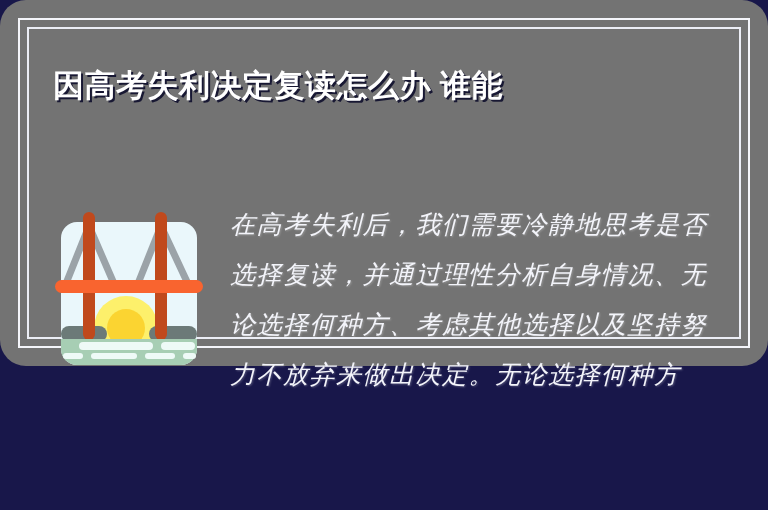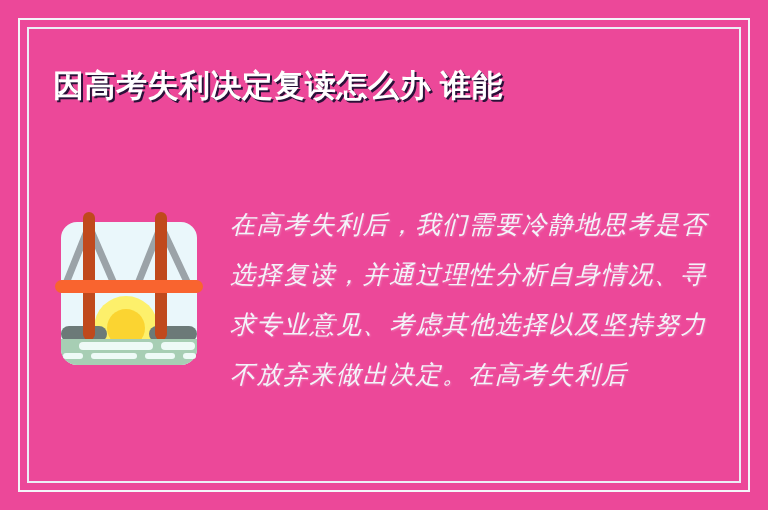--- a/index.html
+++ b/index.html
@@ -11,23 +11,24 @@
     width: 768px;
     height: 510px;
     overflow: hidden;
     background: #18174a;
     font-family: "Liberation Sans", sans-serif;
   }
 
   .card {
     position: relative;
     width: 768px;
-    height: 510px;
-    background: #ec4899;
+    height: 366px;
+    background: #737373;
     box-sizing: border-box;
+    border-radius: 26px;
   }
 
   
   .frame-outer {
     position: absolute;
     left: 18px;
     top: 18px;
     right: 18px;
     bottom: 18px;
     border: 2px solid #f4f5fa;
@@ -149,17 +150,17 @@
           <rect x="26" y="134" width="74" height="8" rx="4"></rect>
           <rect x="108" y="134" width="34" height="8" rx="4"></rect>
           <rect x="10" y="145" width="20" height="6" rx="3"></rect>
           <rect x="38" y="145" width="46" height="6" rx="3"></rect>
           <rect x="92" y="145" width="30" height="6" rx="3"></rect>
           <rect x="130" y="145" width="13" height="6" rx="3"></rect>
         </g>
       </svg>
     </div>
 
-    <div class="body-text">在高考失利后，我们需要冷静地思考是否选择复读，并通过理性分析自身情况、寻求专业意见、考虑其他选择以及坚持努力不放弃来做出决定。在高考失利后</div>
+    <div class="body-text">在高考失利后，我们需要冷静地思考是否选择复读，并通过理性分析自身情况、无论选择何种方、考虑其他选择以及坚持努力不放弃来做出决定。无论选择何种方</div>
 
   </div>
 
 </div>
 
 </body></html>

